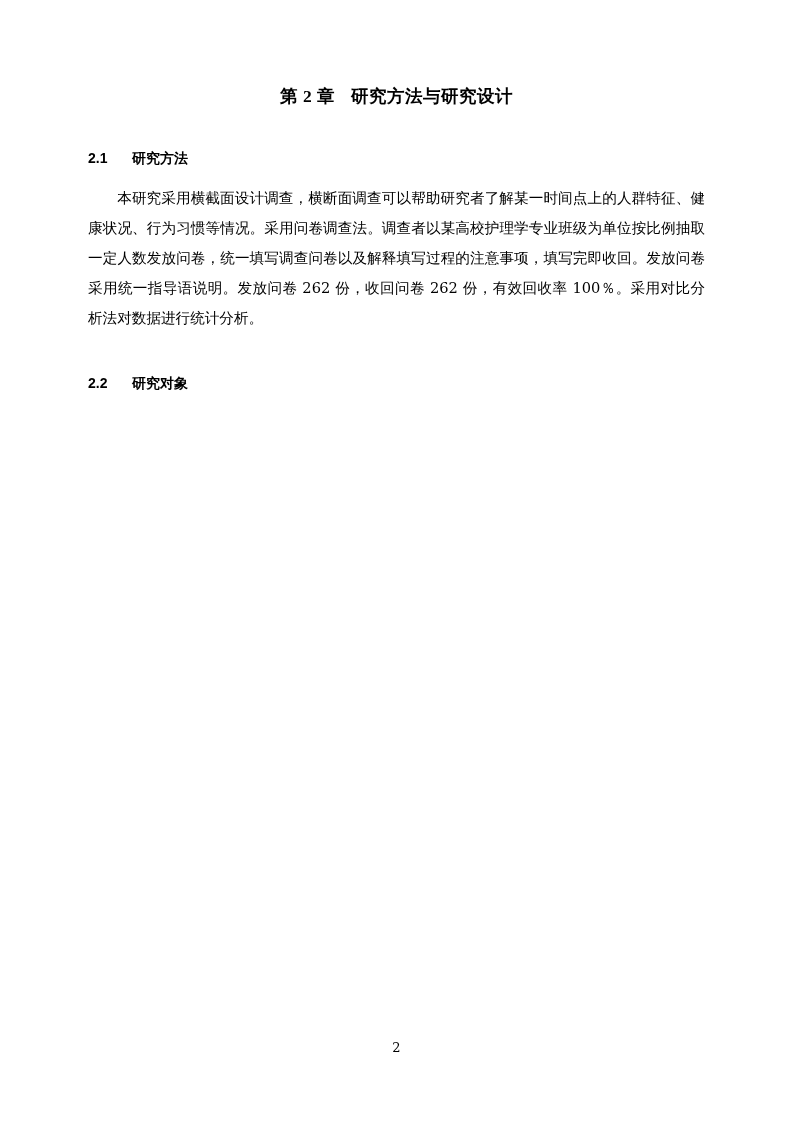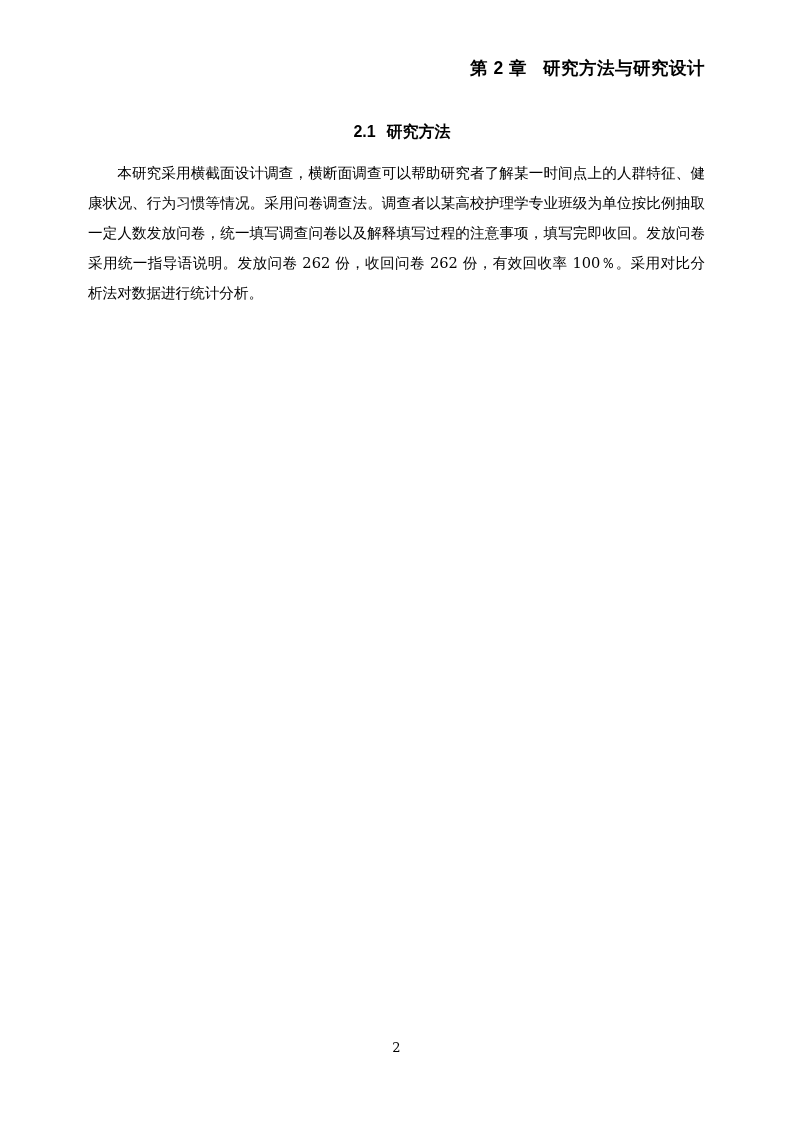--- a/index.html
+++ b/index.html
@@ -24,40 +24,39 @@
     box-sizing: border-box;
     padding: 0;
   }
   .content {
     position: absolute;
     left: 88px;
     top: 0;
     width: 617px;
   }
   .chapter-title {
-    margin-top: 56px;
-    text-align: right;
-    font-family: Liberation Sans, sans-serif;
+    margin-top: 84px;
+    text-align: center;
+    font-family: Liberation Serif, serif;
     font-weight: bold;
     font-size: 17.5px;
     letter-spacing: 0.5px;
     color: #000;
   }
   .chapter-title .gap {
     display: inline-block;
     width: 16px;
   }
   .section-heading {
     font-family: "Liberation Sans", sans-serif;
     font-weight: bold;
-    font-size: 16px;
+    font-size: 14px;
     color: #000;
     margin-top: 42px;
     margin-bottom: 0;
-    text-align: center;
   }
   .section-heading .num {
     display: inline-block;
     width: 44px;
   }
   .para {
     font-family: "DejaVu Serif", "Liberation Serif", serif;
     font-size: 14.6px;
     line-height: 30px;
     text-align: justify;
@@ -85,17 +84,20 @@
 
     <div class="chapter-title">
       <span>第 2 章</span><span class="gap"></span><span>研究方法与研究设计</span>
     </div>
 
     <div class="section-heading">
       <span class="num">2.1</span><span>研究方法</span>
     </div>
     <p class="para">本研究采用横截面设计调查，横断面调查可以帮助研究者了解某一时间点上的人群特征、健康状况、行为习惯等情况。采用问卷调查法。调查者以某高校护理学专业班级为单位按比例抽取一定人数发放问卷，统一填写调查问卷以及解释填写过程的注意事项，填写完即收回。发放问卷采用统一指导语说明。发放问卷 262 份，收回问卷 262 份，有效回收率 100％。采用对比分析法对数据进行统计分析。</p>
 
+    <div class="section-heading">
+      <span class="num">2.2</span><span>研究对象</span>
+    </div>
 
   </div>
 
   <div class="page-number">2</div>
 </div>
 
 </body></html>

